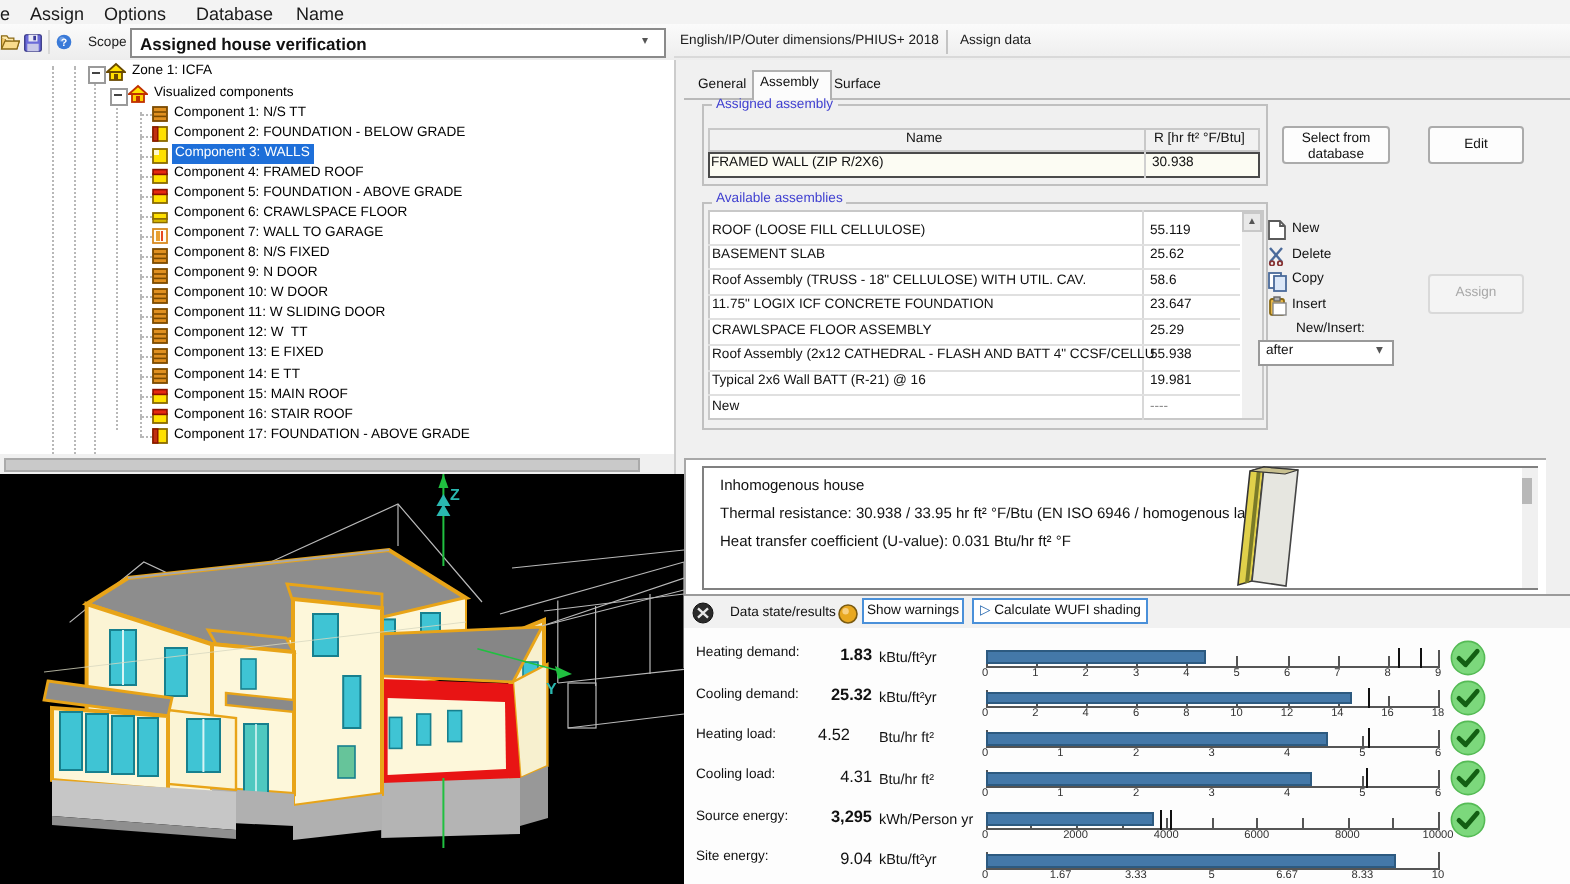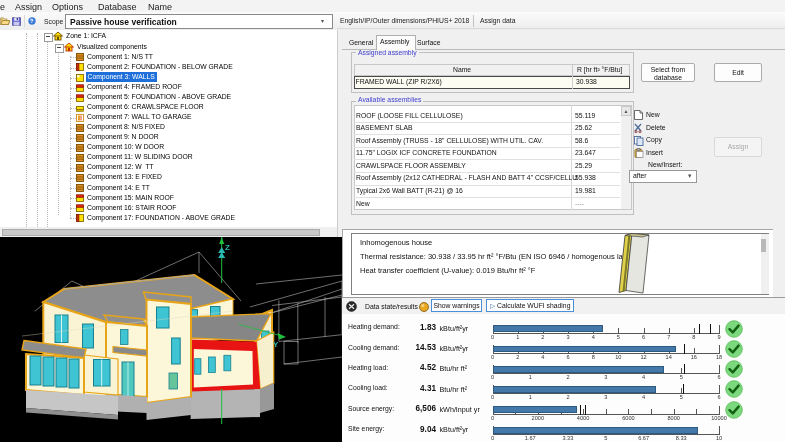--- a/index.html
+++ b/index.html
@@ -32,21 +32,21 @@
  <rect x="2.2" y="6.5" width="7.6" height="5" fill="#c8c8e8"></rect>
 </svg>
 <div class="abs" style="left:24px;top:15px;width:1px;height:12px;background:#d8d8d8;"></div>
 <svg class="abs" style="left:27.5px;top:17px;" width="8" height="8" viewBox="0 0 12 12">
  <circle cx="6" cy="6" r="5.5" fill="#3a7ad8"></circle>
  <circle cx="4.5" cy="4" r="2" fill="#7aa8e8" opacity="0.8"></circle>
  <text x="6" y="9" font-size="8" fill="#fff" text-anchor="middle" font-weight="bold">?</text>
 </svg>
 <div class="t" style="left:44px;top:18.5px;font-size:6.8px;color:#1a1a1a;">Scope</div>
 <div class="abs" style="left:65px;top:13.5px;width:268px;height:15px;background:#fff;border:1px solid #8a8a8a;box-sizing:border-box;"></div>
-<div class="t" style="left:70px;top:17.5px;font-size:8.5px;font-weight:bold;color:#111;">Passive house verification</div>
+<div class="t" style="left:70px;top:17.5px;font-size:8.5px;font-weight:bold;color:#111;">Assigned house verification</div>
 <div class="t" style="left:321px;top:18px;font-size:6px;color:#555;">▾</div>
 
 <div class="t" style="left:340px;top:18px;font-size:6.8px;color:#1a1a1a;">English/IP/Outer dimensions/PHIUS+ 2018</div>
 <div class="abs" style="left:473px;top:15px;width:1px;height:12px;background:#c4c4c4;"></div>
 <div class="t" style="left:480px;top:18px;font-size:6.8px;color:#1a1a1a;">Assign data</div>
 <div class="abs" style="left:337px;top:28px;width:448px;height:1px;background:#d9d9d9;"></div>
 
 <div class="abs" style="left:0;top:30px;width:337px;height:207px;background:#ffffff;"></div>
 <div class="abs" style="left:337px;top:30px;width:1px;height:207px;background:#cccccc;"></div>
 <div class="abs" style="left:26px;top:33px;width:0;height:194px;border-left:1px dotted #b8b8b8;"></div>
@@ -268,21 +268,21 @@
 <div class="t" style="left:633px;top:173px;font-size:6.8px;color:#111;">after</div>
 <div class="t" style="left:688px;top:172.5px;font-size:6.8px;color:#555;">▾</div>
 <div class="abs" style="left:714px;top:137px;width:48px;height:20px;background:#f4f4f4;border:1px solid #d9d9d9;border-radius:2px;box-sizing:border-box;text-align:center;font-size:6.8px;color:#a8a8a8;line-height:18px;">Assign</div>
 
 <div class="abs" style="left:342px;top:229px;width:431px;height:68px;background:#fff;border-top:1px solid #a8a8a8;border-left:1px solid #a8a8a8;box-sizing:border-box;"></div>
 <div class="abs" style="left:351px;top:233px;width:418px;height:62px;background:#fff;border:1px solid #808080;box-sizing:border-box;"></div>
 <div class="abs" style="left:760.5px;top:234px;width:8px;height:60px;background:#f0f0f0;"></div>
 <div class="abs" style="left:761px;top:239px;width:5px;height:13px;background:#b8b8b8;"></div>
 <div class="t" style="left:360px;top:239px;font-size:7.5px;color:#111;">Inhomogenous house</div>
 <div class="t" style="left:360px;top:253px;font-size:7.5px;color:#111;">Thermal resistance:  30.938 / 33.95 hr ft² °F/Btu (EN ISO 6946 / homogenous laye</div>
-<div class="t" style="left:360px;top:267px;font-size:7.5px;color:#111;">Heat transfer coefficient (U-value):  0.019 Btu/hr ft² °F</div>
+<div class="t" style="left:360px;top:267px;font-size:7.5px;color:#111;">Heat transfer coefficient (U-value):  0.031 Btu/hr ft² °F</div>
 <svg class="abs" style="left:616px;top:231px;" width="40" height="63" viewBox="0 0 40 63">
  <polygon points="9,4.5 16,2.5 10,59.5 3,61.5" fill="#e0d04a" stroke="#333" stroke-width="0.8"></polygon>
  <polygon points="12.5,3.6 14.5,3.1 8.5,60.3 6.5,60.8" fill="#7a7a28" stroke="none"></polygon>
  <polygon points="16,2.5 33,4 27,62 10,59.5" fill="#e6e6e0" stroke="#444" stroke-width="0.8"></polygon>
  <polygon points="9,4.5 16,2.5 33,4 26.5,6" fill="#c8c090" stroke="#333" stroke-width="0.6"></polygon>
 </svg>
 
 <div class="abs" style="left:342px;top:297px;width:443px;height:1px;background:#9a9a9a;"></div>
 <div class="abs" style="left:342px;top:298px;width:443px;height:16px;background:#f1f1f1;"></div>
 <svg class="abs" style="left:346px;top:301px;" width="11" height="11" viewBox="0 0 11 11">
@@ -326,21 +326,21 @@
 <div class="t" style="left:683.8px;top:334.5px;width:20px;text-align:center;font-size:5.6px;color:#333;">8</div>
 <div class="t" style="left:709.0px;top:334.5px;width:20px;text-align:center;font-size:5.6px;color:#333;">9</div>
 <div class="abs" style="left:493.0px;top:325.2px;width:110.0px;height:6.8px;background:#4478a8;border:0.5px solid #2d5a80;box-sizing:border-box;"></div>
 <div class="abs" style="left:698.9px;top:323.5px;width:1px;height:10px;background:#111;"></div>
 <div class="abs" style="left:710.2px;top:323.5px;width:1px;height:10px;background:#111;"></div>
 <svg class="abs" style="left:725px;top:319.5px;" width="18" height="18" viewBox="0 0 18 18">
  <circle cx="9" cy="9" r="8.3" fill="#7cd87c" stroke="#55bb55" stroke-width="0.8"></circle>
  <path d="M4.5 9.2 L7.8 12.4 L13.6 5.6" fill="none" stroke="#135f13" stroke-width="2.4" stroke-linecap="round" stroke-linejoin="round"></path>
 </svg>
 <div class="t" style="left:348px;top:344.7px;font-size:6.8px;color:#111;">Cooling demand:</div>
-<div class="t" style="left:398px;top:344.1px;font-size:8.2px;font-weight:bold;color:#111;width:38px;text-align:right;">14.53</div>
+<div class="t" style="left:398px;top:344.1px;font-size:8.2px;font-weight:bold;color:#111;width:38px;text-align:right;">25.32</div>
 <div class="t" style="left:439.5px;top:344.9px;font-size:7.2px;color:#111;">kBtu/ft²yr</div>
 <div class="abs" style="left:492.5px;top:352.8px;width:226.5px;height:1px;background:#555;"></div>
 <div class="abs" style="left:492.5px;top:344.8px;width:1px;height:9px;background:#555;"></div>
 <div class="abs" style="left:719.0px;top:344.8px;width:1px;height:9px;background:#555;"></div>
 <div class="abs" style="left:492.5px;top:347.8px;width:1px;height:5px;background:#555;"></div>
 <div class="abs" style="left:517.7px;top:347.8px;width:1px;height:5px;background:#555;"></div>
 <div class="abs" style="left:542.8px;top:347.8px;width:1px;height:5px;background:#555;"></div>
 <div class="abs" style="left:568.0px;top:347.8px;width:1px;height:5px;background:#555;"></div>
 <div class="abs" style="left:593.2px;top:347.8px;width:1px;height:5px;background:#555;"></div>
 <div class="abs" style="left:618.3px;top:347.8px;width:1px;height:5px;background:#555;"></div>
@@ -358,21 +358,21 @@
 <div class="t" style="left:658.7px;top:354.8px;width:20px;text-align:center;font-size:5.6px;color:#333;">14</div>
 <div class="t" style="left:683.8px;top:354.8px;width:20px;text-align:center;font-size:5.6px;color:#333;">16</div>
 <div class="t" style="left:709.0px;top:354.8px;width:20px;text-align:center;font-size:5.6px;color:#333;">18</div>
 <div class="abs" style="left:493.0px;top:345.5px;width:182.8px;height:6.8px;background:#4478a8;border:0.5px solid #2d5a80;box-sizing:border-box;"></div>
 <div class="abs" style="left:683.8px;top:343.8px;width:1px;height:10px;background:#111;"></div>
 <svg class="abs" style="left:725px;top:339.8px;" width="18" height="18" viewBox="0 0 18 18">
  <circle cx="9" cy="9" r="8.3" fill="#7cd87c" stroke="#55bb55" stroke-width="0.8"></circle>
  <path d="M4.5 9.2 L7.8 12.4 L13.6 5.6" fill="none" stroke="#135f13" stroke-width="2.4" stroke-linecap="round" stroke-linejoin="round"></path>
 </svg>
 <div class="t" style="left:348px;top:365.0px;font-size:6.8px;color:#111;">Heating load:</div>
-<div class="t" style="left:398px;top:364.4px;font-size:8.2px;font-weight:bold;color:#111;width:38px;text-align:right;">4.52</div>
+<div class="t" style="left:398px;top:364.4px;font-size:8.2px;font-weight:normal;color:#111;width:38px;text-align:center;">4.52</div>
 <div class="t" style="left:439.5px;top:365.2px;font-size:7.2px;color:#111;">Btu/hr ft²</div>
 <div class="abs" style="left:492.5px;top:373.1px;width:226.5px;height:1px;background:#555;"></div>
 <div class="abs" style="left:492.5px;top:365.1px;width:1px;height:9px;background:#555;"></div>
 <div class="abs" style="left:719.0px;top:365.1px;width:1px;height:9px;background:#555;"></div>
 <div class="abs" style="left:492.5px;top:368.1px;width:1px;height:5px;background:#555;"></div>
 <div class="abs" style="left:530.2px;top:368.1px;width:1px;height:5px;background:#555;"></div>
 <div class="abs" style="left:568.0px;top:368.1px;width:1px;height:5px;background:#555;"></div>
 <div class="abs" style="left:605.8px;top:368.1px;width:1px;height:5px;background:#555;"></div>
 <div class="abs" style="left:643.5px;top:368.1px;width:1px;height:5px;background:#555;"></div>
 <div class="abs" style="left:681.2px;top:368.1px;width:1px;height:5px;background:#555;"></div>
@@ -384,21 +384,21 @@
 <div class="t" style="left:633.5px;top:375.1px;width:20px;text-align:center;font-size:5.6px;color:#333;">4</div>
 <div class="t" style="left:671.2px;top:375.1px;width:20px;text-align:center;font-size:5.6px;color:#333;">5</div>
 <div class="t" style="left:709.0px;top:375.1px;width:20px;text-align:center;font-size:5.6px;color:#333;">6</div>
 <div class="abs" style="left:493.0px;top:365.8px;width:170.6px;height:6.8px;background:#4478a8;border:0.5px solid #2d5a80;box-sizing:border-box;"></div>
 <div class="abs" style="left:684.3px;top:364.1px;width:1px;height:10px;background:#111;"></div>
 <svg class="abs" style="left:725px;top:360.1px;" width="18" height="18" viewBox="0 0 18 18">
  <circle cx="9" cy="9" r="8.3" fill="#7cd87c" stroke="#55bb55" stroke-width="0.8"></circle>
  <path d="M4.5 9.2 L7.8 12.4 L13.6 5.6" fill="none" stroke="#135f13" stroke-width="2.4" stroke-linecap="round" stroke-linejoin="round"></path>
 </svg>
 <div class="t" style="left:348px;top:385.3px;font-size:6.8px;color:#111;">Cooling load:</div>
-<div class="t" style="left:398px;top:384.7px;font-size:8.2px;font-weight:bold;color:#111;width:38px;text-align:right;">4.31</div>
+<div class="t" style="left:398px;top:384.7px;font-size:8.2px;font-weight:normal;color:#111;width:38px;text-align:right;">4.31</div>
 <div class="t" style="left:439.5px;top:385.5px;font-size:7.2px;color:#111;">Btu/hr ft²</div>
 <div class="abs" style="left:492.5px;top:393.4px;width:226.5px;height:1px;background:#555;"></div>
 <div class="abs" style="left:492.5px;top:385.4px;width:1px;height:9px;background:#555;"></div>
 <div class="abs" style="left:719.0px;top:385.4px;width:1px;height:9px;background:#555;"></div>
 <div class="abs" style="left:492.5px;top:388.4px;width:1px;height:5px;background:#555;"></div>
 <div class="abs" style="left:530.2px;top:388.4px;width:1px;height:5px;background:#555;"></div>
 <div class="abs" style="left:568.0px;top:388.4px;width:1px;height:5px;background:#555;"></div>
 <div class="abs" style="left:605.8px;top:388.4px;width:1px;height:5px;background:#555;"></div>
 <div class="abs" style="left:643.5px;top:388.4px;width:1px;height:5px;background:#555;"></div>
 <div class="abs" style="left:681.2px;top:388.4px;width:1px;height:5px;background:#555;"></div>
@@ -410,22 +410,22 @@
 <div class="t" style="left:633.5px;top:395.4px;width:20px;text-align:center;font-size:5.6px;color:#333;">4</div>
 <div class="t" style="left:671.2px;top:395.4px;width:20px;text-align:center;font-size:5.6px;color:#333;">5</div>
 <div class="t" style="left:709.0px;top:395.4px;width:20px;text-align:center;font-size:5.6px;color:#333;">6</div>
 <div class="abs" style="left:493.0px;top:386.1px;width:162.7px;height:6.8px;background:#4478a8;border:0.5px solid #2d5a80;box-sizing:border-box;"></div>
 <div class="abs" style="left:683.1px;top:384.4px;width:1px;height:10px;background:#111;"></div>
 <svg class="abs" style="left:725px;top:380.4px;" width="18" height="18" viewBox="0 0 18 18">
  <circle cx="9" cy="9" r="8.3" fill="#7cd87c" stroke="#55bb55" stroke-width="0.8"></circle>
  <path d="M4.5 9.2 L7.8 12.4 L13.6 5.6" fill="none" stroke="#135f13" stroke-width="2.4" stroke-linecap="round" stroke-linejoin="round"></path>
 </svg>
 <div class="t" style="left:348px;top:405.6px;font-size:6.8px;color:#111;">Source energy:</div>
-<div class="t" style="left:398px;top:405.0px;font-size:8.2px;font-weight:bold;color:#111;width:38px;text-align:right;">6,506</div>
-<div class="t" style="left:439.5px;top:405.8px;font-size:7.2px;color:#111;">kWh/Input yr</div>
+<div class="t" style="left:398px;top:405.0px;font-size:8.2px;font-weight:bold;color:#111;width:38px;text-align:right;">3,295</div>
+<div class="t" style="left:439.5px;top:405.8px;font-size:7.2px;color:#111;">kWh/Person yr</div>
 <div class="abs" style="left:492.5px;top:413.7px;width:226.5px;height:1px;background:#555;"></div>
 <div class="abs" style="left:492.5px;top:405.7px;width:1px;height:9px;background:#555;"></div>
 <div class="abs" style="left:719.0px;top:405.7px;width:1px;height:9px;background:#555;"></div>
 <div class="abs" style="left:492.5px;top:408.7px;width:1px;height:5px;background:#555;"></div>
 <div class="abs" style="left:515.1px;top:408.7px;width:1px;height:5px;background:#555;"></div>
 <div class="abs" style="left:537.8px;top:408.7px;width:1px;height:5px;background:#555;"></div>
 <div class="abs" style="left:560.5px;top:408.7px;width:1px;height:5px;background:#555;"></div>
 <div class="abs" style="left:583.1px;top:408.7px;width:1px;height:5px;background:#555;"></div>
 <div class="abs" style="left:605.8px;top:408.7px;width:1px;height:5px;background:#555;"></div>
 <div class="abs" style="left:628.4px;top:408.7px;width:1px;height:5px;background:#555;"></div>
@@ -440,21 +440,21 @@
 <div class="t" style="left:663.7px;top:415.7px;width:20px;text-align:center;font-size:5.6px;color:#333;">8000</div>
 <div class="t" style="left:709.0px;top:415.7px;width:20px;text-align:center;font-size:5.6px;color:#333;">10000</div>
 <div class="abs" style="left:493.0px;top:406.4px;width:84.4px;height:6.8px;background:#4478a8;border:0.5px solid #2d5a80;box-sizing:border-box;"></div>
 <div class="abs" style="left:579.7px;top:404.7px;width:1px;height:10px;background:#111;"></div>
 <div class="abs" style="left:584.5px;top:404.7px;width:1px;height:10px;background:#111;"></div>
 <svg class="abs" style="left:725px;top:400.7px;" width="18" height="18" viewBox="0 0 18 18">
  <circle cx="9" cy="9" r="8.3" fill="#7cd87c" stroke="#55bb55" stroke-width="0.8"></circle>
  <path d="M4.5 9.2 L7.8 12.4 L13.6 5.6" fill="none" stroke="#135f13" stroke-width="2.4" stroke-linecap="round" stroke-linejoin="round"></path>
 </svg>
 <div class="t" style="left:348px;top:426.2px;font-size:6.8px;color:#111;">Site energy:</div>
-<div class="t" style="left:398px;top:425.6px;font-size:8.2px;font-weight:bold;color:#111;width:38px;text-align:right;">9.04</div>
+<div class="t" style="left:398px;top:425.6px;font-size:8.2px;font-weight:normal;color:#111;width:38px;text-align:right;">9.04</div>
 <div class="t" style="left:439.5px;top:426.4px;font-size:7.2px;color:#111;">kBtu/ft²yr</div>
 <div class="abs" style="left:492.5px;top:434.3px;width:226.5px;height:1px;background:#555;"></div>
 <div class="abs" style="left:492.5px;top:426.3px;width:1px;height:9px;background:#555;"></div>
 <div class="abs" style="left:719.0px;top:426.3px;width:1px;height:9px;background:#555;"></div>
 <div class="abs" style="left:492.5px;top:429.3px;width:1px;height:5px;background:#555;"></div>
 <div class="abs" style="left:530.3px;top:429.3px;width:1px;height:5px;background:#555;"></div>
 <div class="abs" style="left:567.9px;top:429.3px;width:1px;height:5px;background:#555;"></div>
 <div class="abs" style="left:605.8px;top:429.3px;width:1px;height:5px;background:#555;"></div>
 <div class="abs" style="left:643.6px;top:429.3px;width:1px;height:5px;background:#555;"></div>
 <div class="abs" style="left:681.2px;top:429.3px;width:1px;height:5px;background:#555;"></div>

